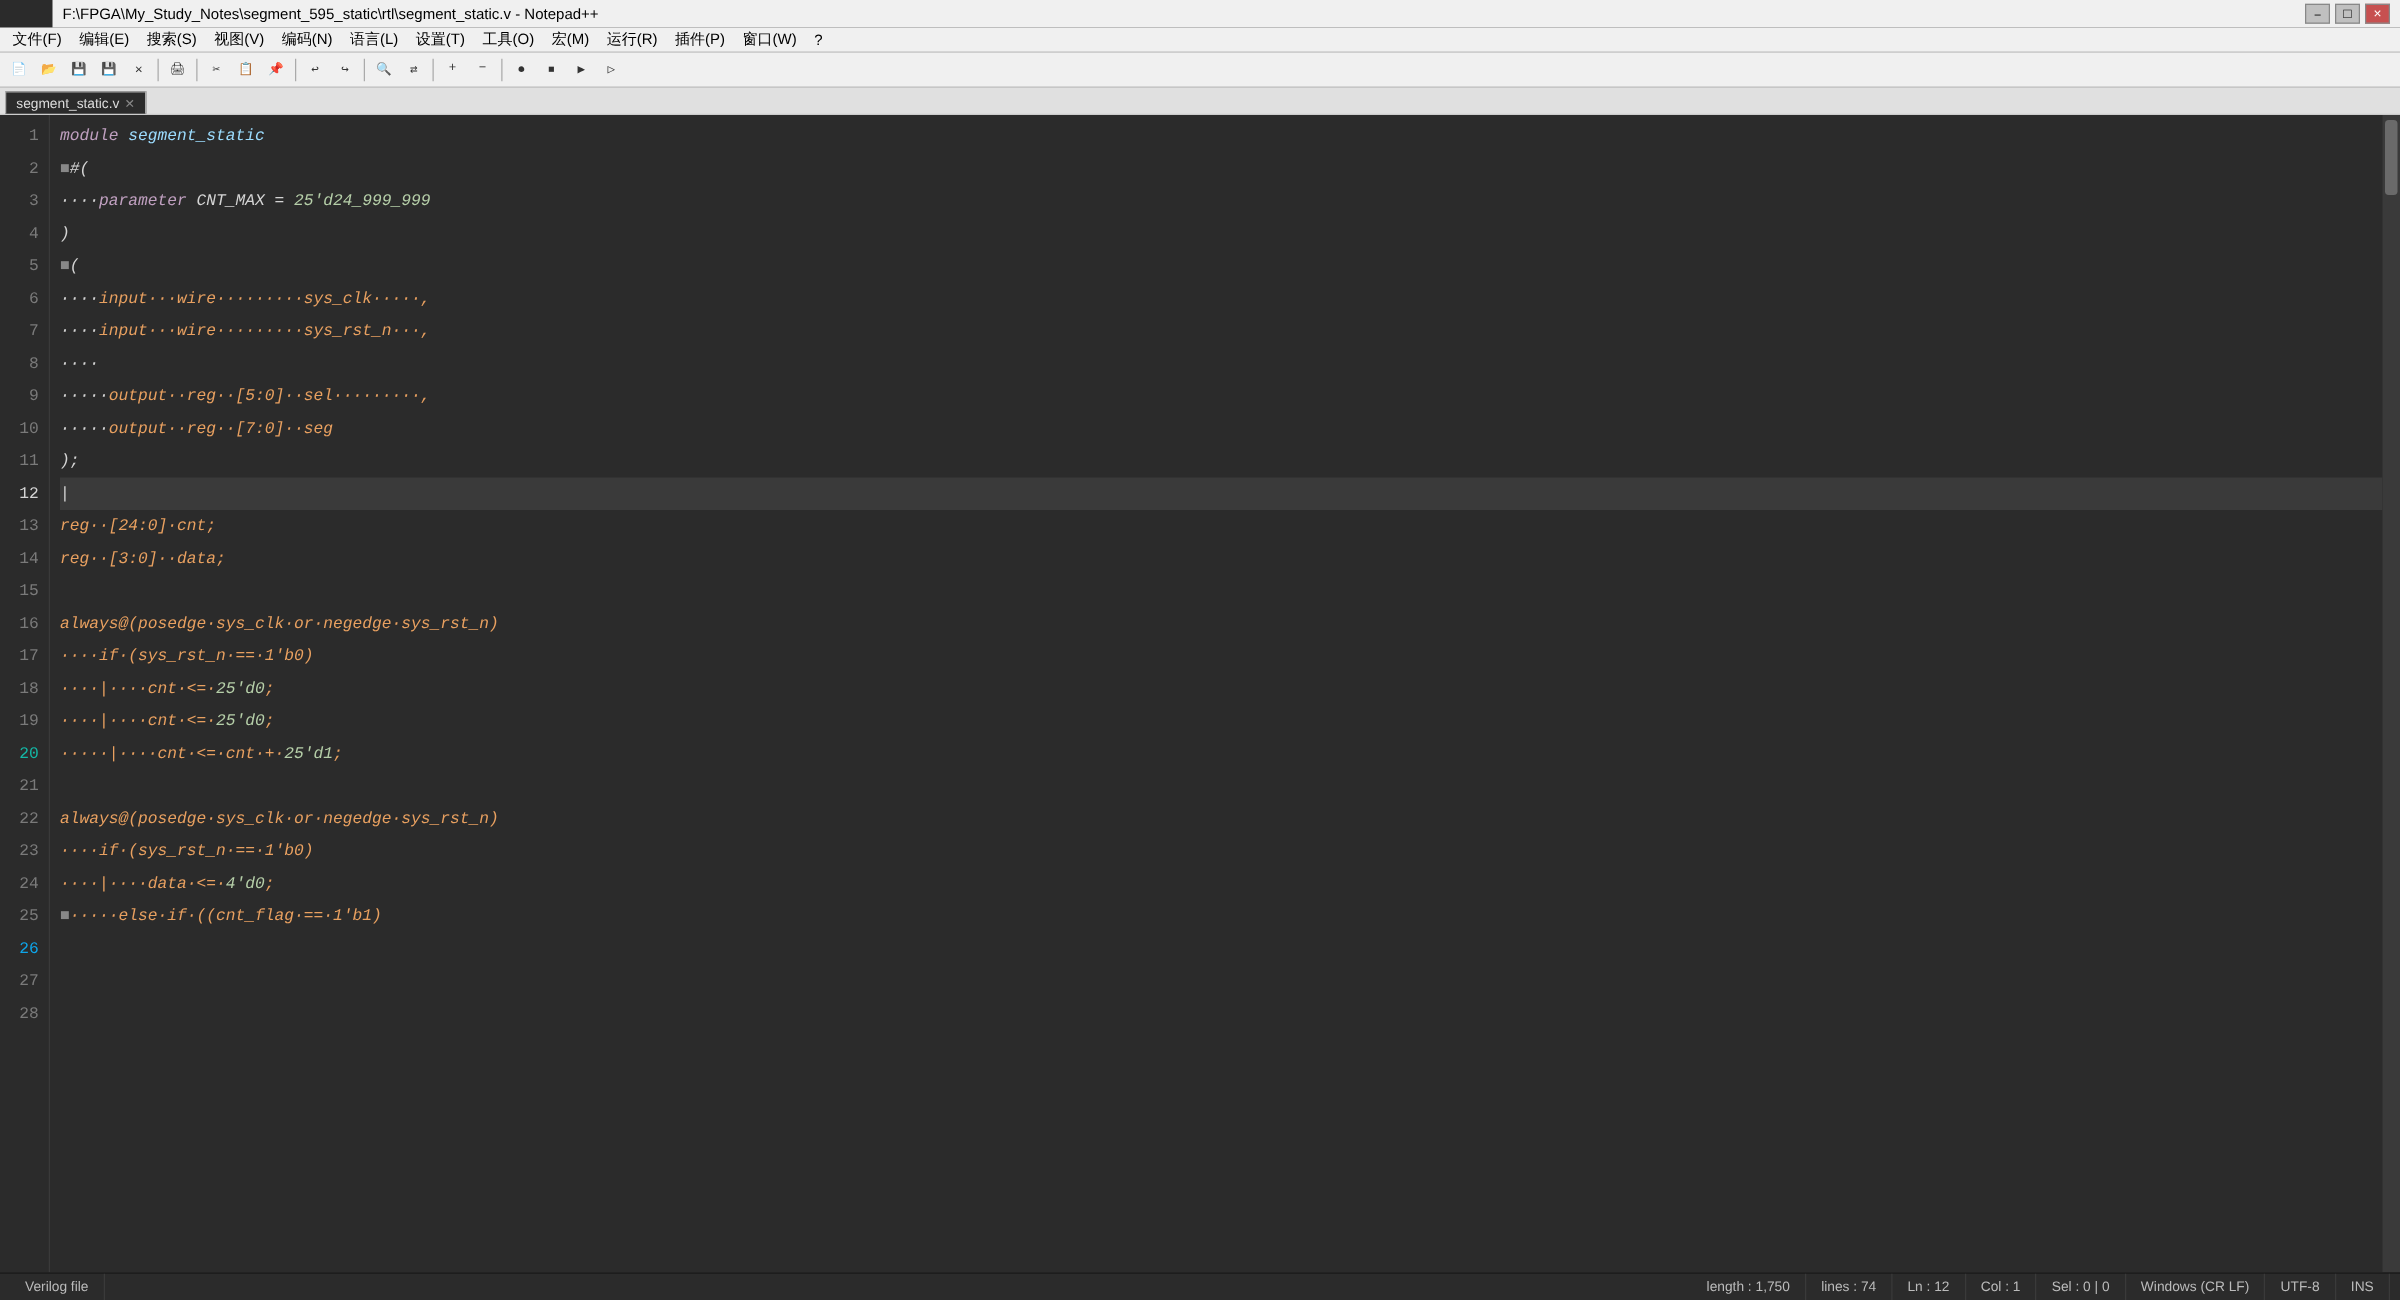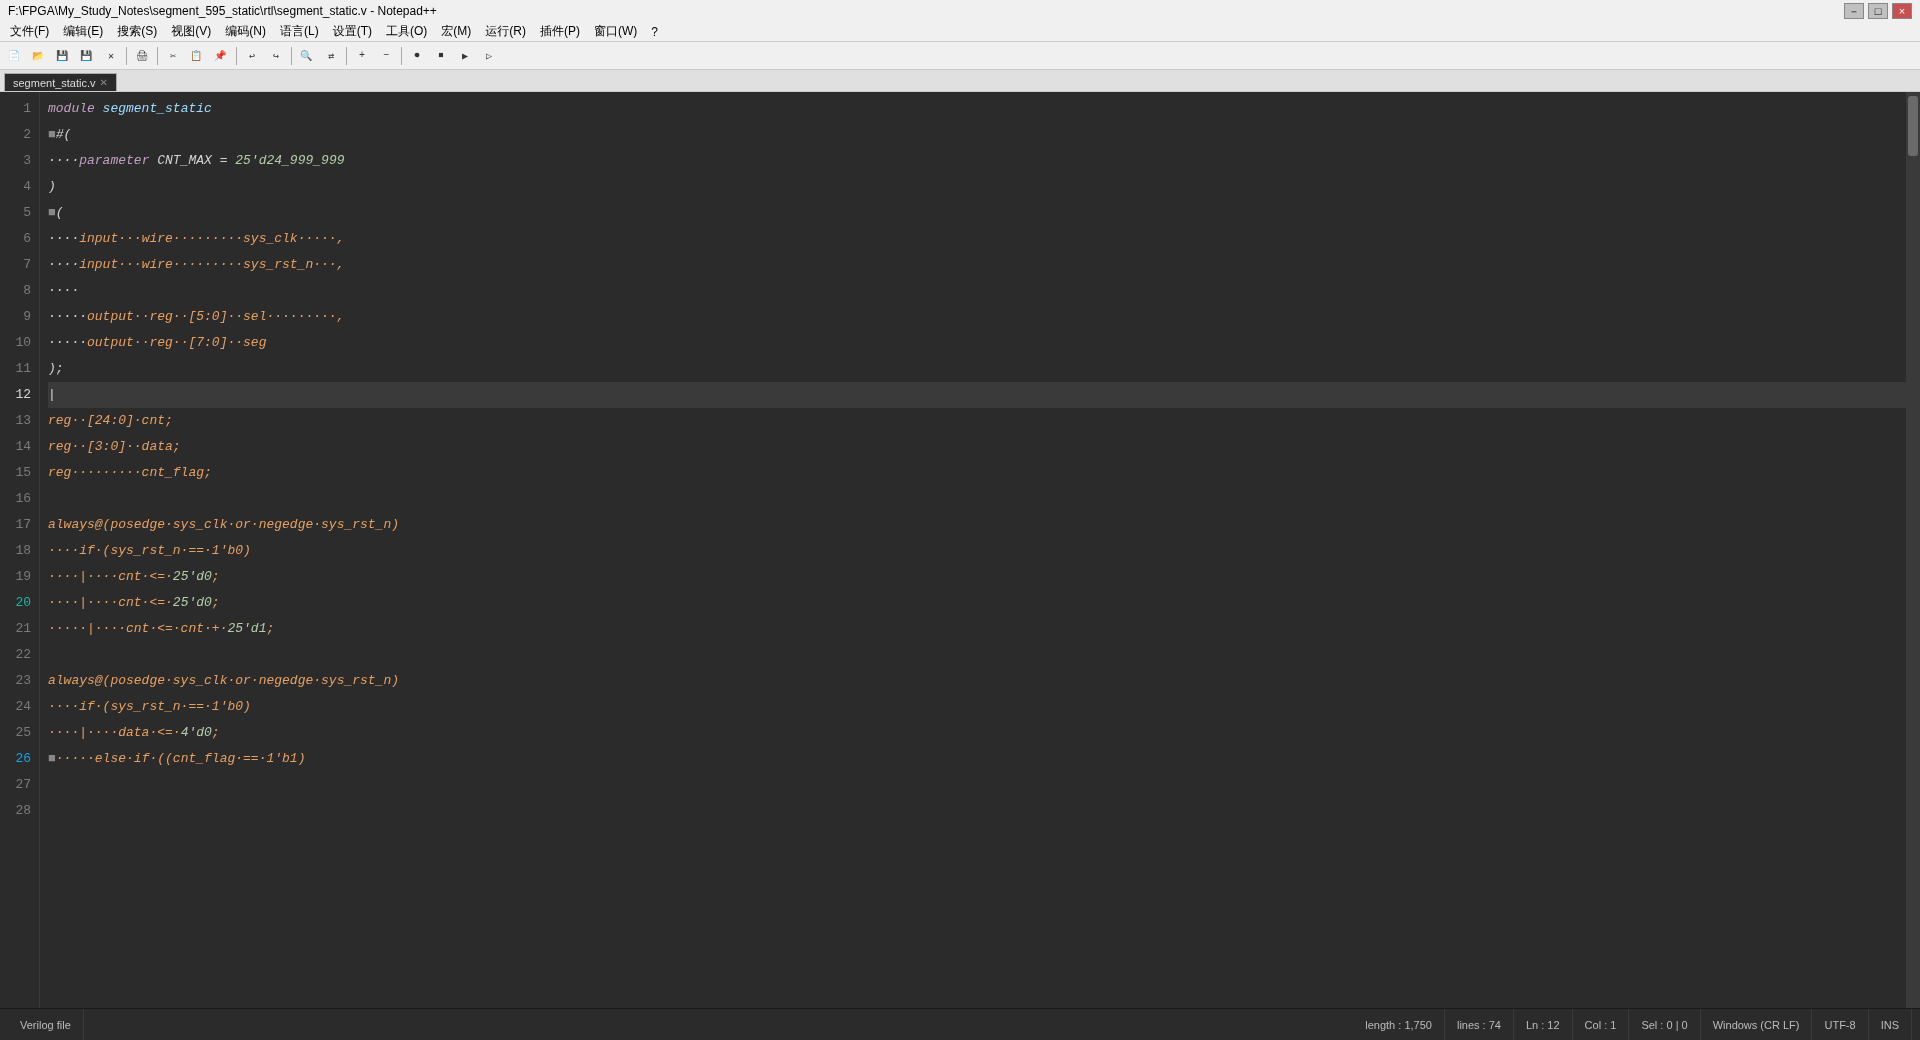--- a/index.html
+++ b/index.html
@@ -20,20 +20,21 @@
       background: #f0f0f0;
       height: 22px;
       display: flex;
       align-items: center;
       justify-content: space-between;
       padding: 0 8px;
       font-family: Arial, sans-serif;
       font-size: 12px;
       color: #000;
       flex-shrink: 0;
+      margin-left: 42px;
     }
     #window-controls { display: flex; gap: 4px; }
     .win-btn {
       width: 20px; height: 16px;
       display: flex; align-items: center; justify-content: center;
       font-size: 11px; cursor: pointer; background: #c0c0c0; border: 1px solid #888;
     }
 
     
     #menu-bar {
@@ -152,21 +153,21 @@
     #scrollbar-thumb {
       width: 10px;
       background: #6a6a6a;
       margin: 0 2px;
       height: 60px;
       border-radius: 3px;
       margin-top: 4px;
     }
     #status-bar-main {
       background: #2b2b2b;
-      height: 32px;
+      height: 22px;
       display: flex;
       align-items: center;
       padding: 0 8px;
       font-family: Arial, sans-serif;
       font-size: 11px;
       color: #d4d4d4;
       flex-shrink: 0;
       gap: 0;
       border-top: 1px solid #1a1a1a;
     }
@@ -286,21 +287,20 @@
       <div class="code-line"><span style="color:#888; cursor:pointer">■</span><span style="color:#d4d4d4">(</span></div>
       <div class="code-line"><span style="color:#d4d4d4">····</span><span style="color:#e8a060">input</span><span style="color:#e8a060">···wire·········sys_clk·····,</span></div>
       <div class="code-line"><span style="color:#d4d4d4">····</span><span style="color:#e8a060">input</span><span style="color:#e8a060">···wire·········sys_rst_n···,</span></div>
       <div class="code-line"><span style="color:#d4d4d4">····</span></div>
       <div class="code-line"><span style="color:#d4d4d4">·····</span><span style="color:#e8a060">output</span><span style="color:#e8a060">··reg··[5:0]··sel·········,</span></div>
       <div class="code-line"><span style="color:#d4d4d4">·····</span><span style="color:#e8a060">output</span><span style="color:#e8a060">··reg··[7:0]··seg</span></div>
       <div class="code-line"><span style="color:#d4d4d4">);</span></div>
       <div class="code-line" style="background: rgb(58, 58, 58);"><span style="color:#d4d4d4">|</span></div>
       <div class="code-line"><span style="color:#e8a060">reg··[24:0]·cnt;</span></div>
       <div class="code-line"><span style="color:#e8a060">reg··[3:0]··data;</span></div>
-      <div class="code-line"><span style="color:#e8a060">reg·········cnt_flag;</span></div>
       <div class="code-line"></div>
       <div class="code-line"><span style="color:#e8a060">always@(posedge·sys_clk·or·negedge·sys_rst_n)</span></div>
       <div class="code-line"><span style="color:#e8a060">····if·(sys_rst_n·==·1'b0)</span></div>
       <div class="code-line"><span style="color:#e8a060">····|····cnt·&lt;=·<span style="color:#b5cea8">25'd0</span>;</span></div>
       <div class="code-line"><span style="color:#e8a060">····|····cnt·&lt;=·<span style="color:#b5cea8">25'd0</span>;</span></div>
       <div class="code-line"><span style="color:#e8a060">·····|····cnt·&lt;=·cnt·+·<span style="color:#b5cea8">25'd1</span>;</span></div>
       <div class="code-line"></div>
       <div class="code-line"><span style="color:#e8a060">always@(posedge·sys_clk·or·negedge·sys_rst_n)</span></div>
       <div class="code-line"><span style="color:#e8a060">····if·(sys_rst_n·==·1'b0)</span></div>
       <div class="code-line"><span style="color:#e8a060">····|····data·&lt;=·<span style="color:#b5cea8">4'd0</span>;</span></div>

